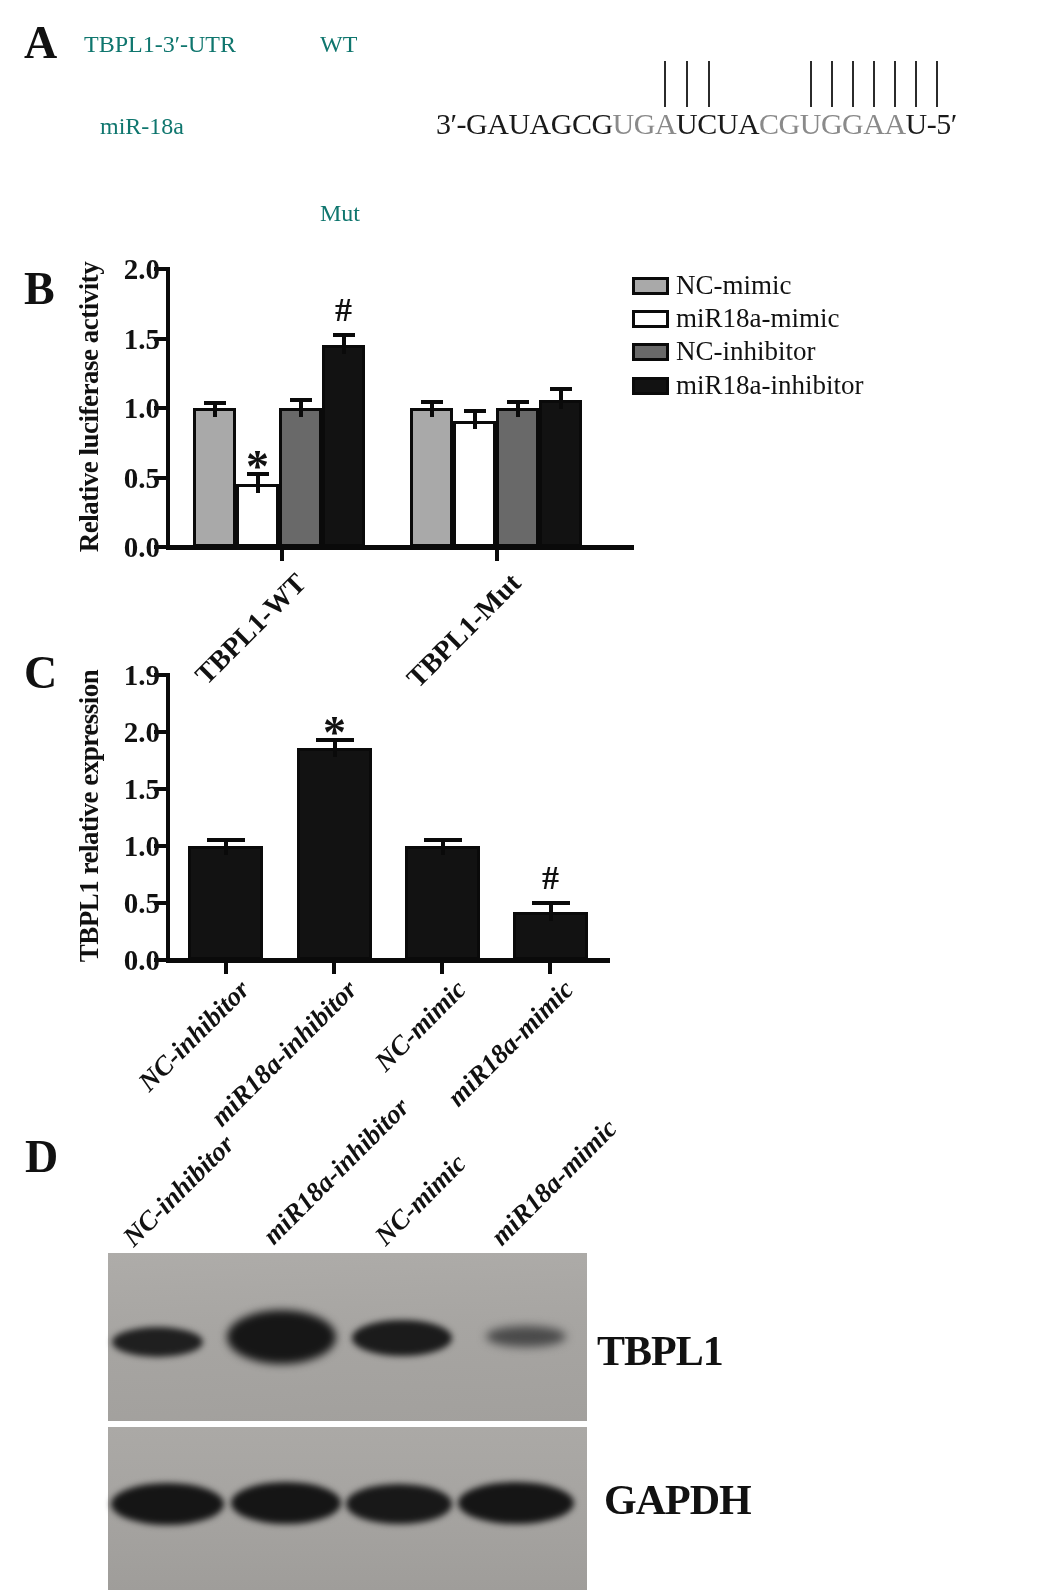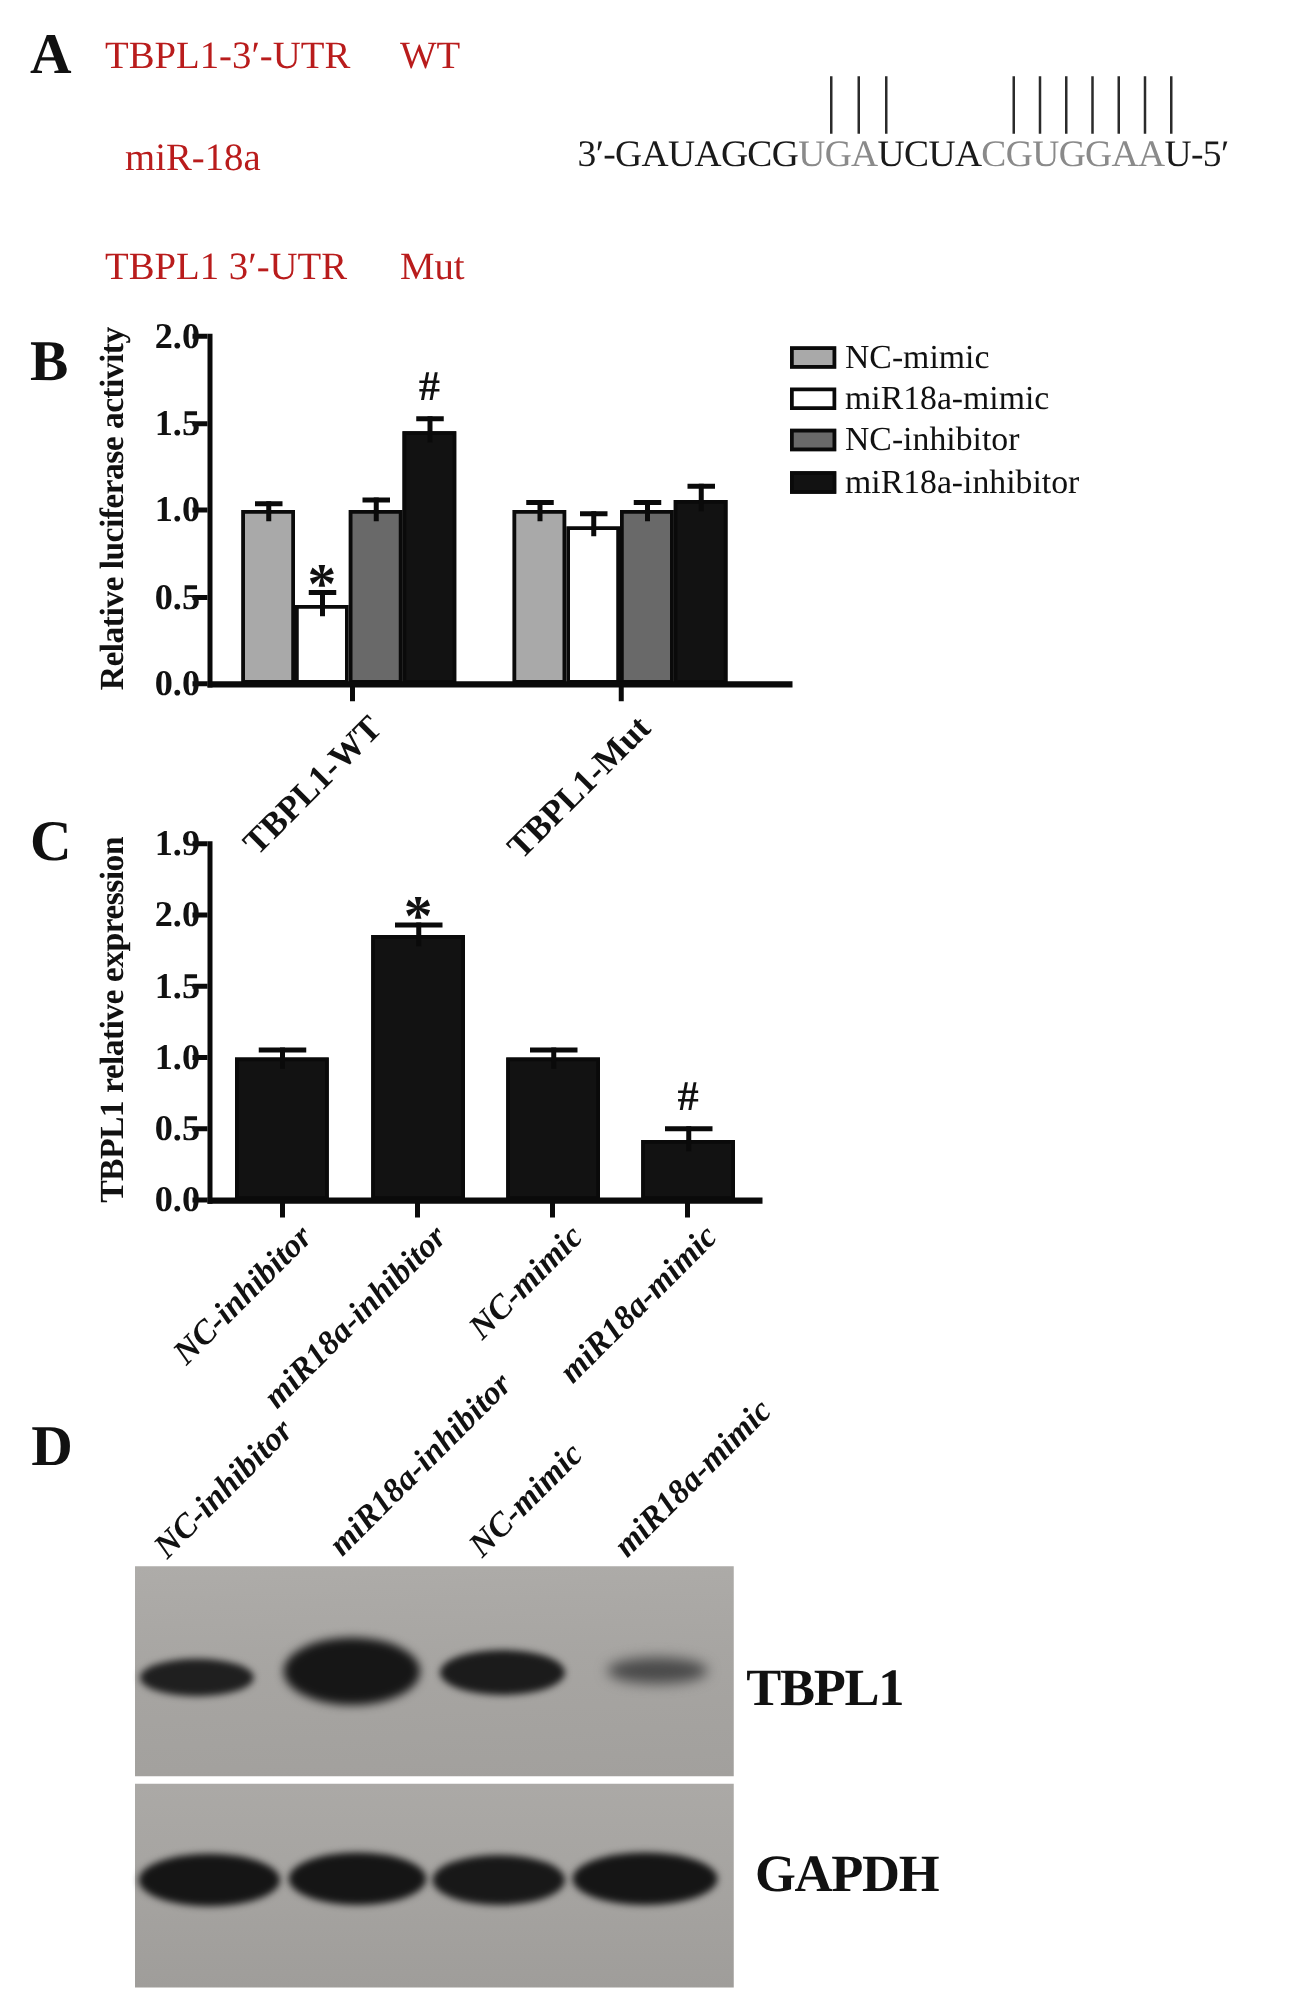--- a/index.html
+++ b/index.html
@@ -1,21 +1,21 @@
 <!DOCTYPE html>
 <html><head>
 <meta charset="utf-8">
 <style>
   html,body{margin:0;padding:0;background:#ffffff;}
   #fig{position:relative;width:1042px;height:1596px;background:#ffffff;
        font-family:"Liberation Serif","DejaVu Serif",serif;color:#111;overflow:hidden;}
   .abs{position:absolute;}
   .layer{position:absolute;left:0;top:0;width:1042px;height:1596px;}
   .panel-letter{font-size:46px;font-weight:bold;line-height:1;}
-  .aLabel{font-size:31px;line-height:36px;white-space:nowrap;color:#b91c1c;}
+  .aLabel{font-size:24px;line-height:36px;white-space:nowrap;color:#0f766e;}
   .seq{font-size:30px;line-height:36px;letter-spacing:-0.5px;white-space:nowrap;color:#1a1a1a;}
   .seq .seed{color:#8a8a8a;}
   .seq .ul{text-decoration:underline;text-decoration-thickness:2.5px;text-underline-offset:4px;}
   .yAxisLabel{font-weight:bold;font-size:27px;letter-spacing:-0.5px;text-align:center;
               width:420px;line-height:34px;transform:rotate(-90deg);white-space:nowrap;}
   .blotLabel{font-size:42px;font-weight:bold;line-height:1;letter-spacing:-1px;}
 </style>
 </head>
 <body>
 
@@ -31,22 +31,21 @@
         <div style="position: absolute; left: 708px; top: 61px; width: 2px; height: 46px; background: rgb(43, 43, 43);"></div>
         <div style="position: absolute; left: 810px; top: 61px; width: 2px; height: 46px; background: rgb(43, 43, 43);"></div>
         <div style="position: absolute; left: 831px; top: 61px; width: 2px; height: 46px; background: rgb(43, 43, 43);"></div>
         <div style="position: absolute; left: 852px; top: 61px; width: 2px; height: 46px; background: rgb(43, 43, 43);"></div>
         <div style="position: absolute; left: 873px; top: 61px; width: 2px; height: 46px; background: rgb(43, 43, 43);"></div>
         <div style="position: absolute; left: 894px; top: 61px; width: 2px; height: 46px; background: rgb(43, 43, 43);"></div>
         <div style="position: absolute; left: 915px; top: 61px; width: 2px; height: 46px; background: rgb(43, 43, 43);"></div>
         <div style="position: absolute; left: 936px; top: 61px; width: 2px; height: 46px; background: rgb(43, 43, 43);"></div>
       </div>
     <div class="abs aLabel" style="left:100px;top:108px">miR-18a</div>
-    <div class="abs seq" id="seq-mir" style="left:462px;top:106px"><span>3′-GAUAGCG</span><span class="seed">UGA</span><span>UCUA</span><span class="seed">CGUGGAA</span><span>U-5′</span></div>
-    <div class="abs aLabel" style="left:84px;top:195px">TBPL1 3′-UTR</div>
+    <div class="abs seq" id="seq-mir" style="left:436px;top:106px"><span>3′-GAUAGCG</span><span class="seed">UGA</span><span>UCUA</span><span class="seed">CGUGGAA</span><span>U-5′</span></div>
     <div class="abs aLabel" style="left:320px;top:195px">Mut</div>
   </div>
 
   <div class="abs panel-letter" style="left:24px;top:266px">B</div>
   <div class="abs yAxisLabel" style="left:-121px;top:390px">Relative luciferase activity</div>
   <div class="layer" id="panel-b">
       <div style="position: absolute; left: 193px; top: 408px; width: 43px; height: 139px; background: rgb(169, 169, 169); border: 3px solid rgb(10, 10, 10); box-sizing: border-box;"></div>
       <div style="position: absolute; left: 212.5px; top: 401.05px; width: 4px; height: 15.95px; background: rgb(10, 10, 10);"></div>
       <div style="position: absolute; left: 203.5px; top: 401.05px; width: 22px; height: 4px; background: rgb(10, 10, 10);"></div>
       <div style="position: absolute; left: 410px; top: 408px; width: 43px; height: 139px; background: rgb(169, 169, 169); border: 3px solid rgb(10, 10, 10); box-sizing: border-box;"></div>

